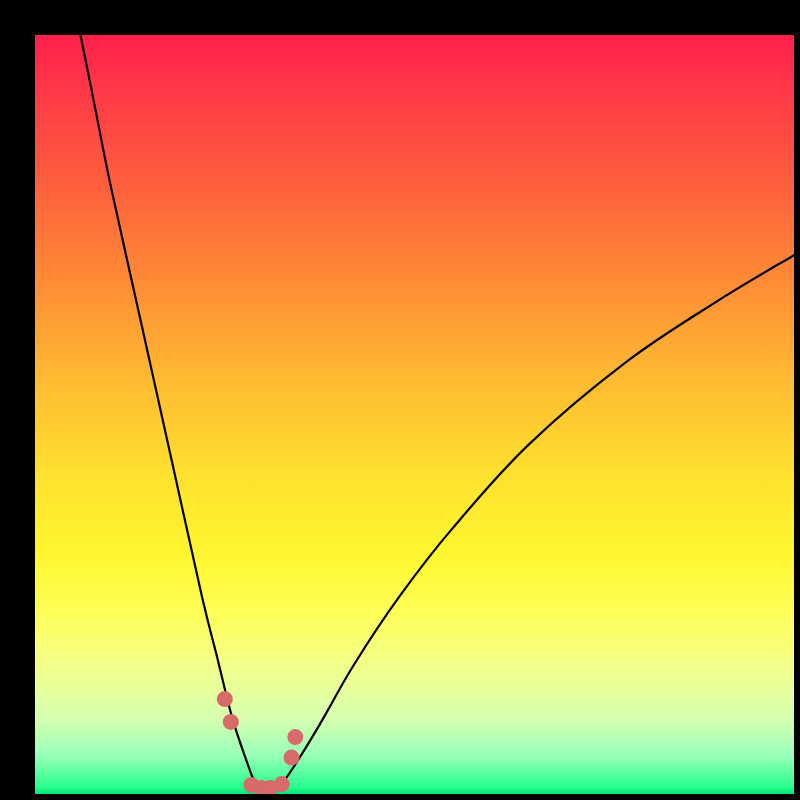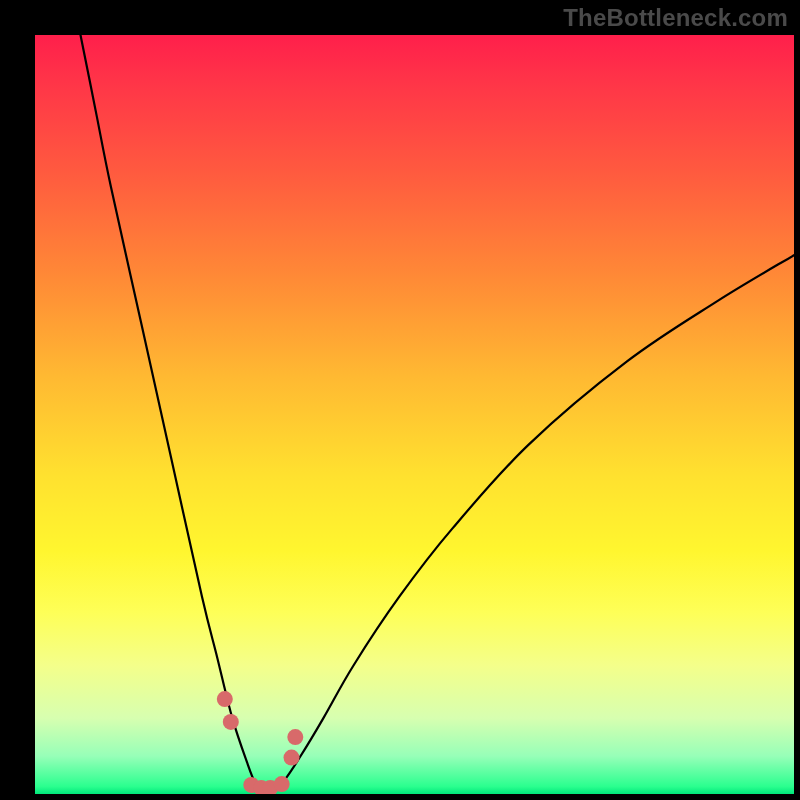--- a/index.html
+++ b/index.html
@@ -54,21 +54,20 @@
     stroke-linecap: round;
   }
   .dots circle {
     fill: #d86a6a;
   }
 </style>
 </head>
 <body>
 
 <div class="frame">
-  <div class="watermark">TheBottleneck.com</div>
 
   <div class="plot-area">
     <svg class="curve" viewBox="0 0 759 759" preserveAspectRatio="none">
       <path id="curve-path" d="M 45.5 0.0 C 48.1 12.6, 55.7 50.6, 60.7 75.9 C 65.8 101.2, 68.3 116.4, 75.9 151.8 C 83.5 187.2, 96.1 242.9, 106.3 288.4 C 116.4 334.0, 126.5 379.5, 136.6 425.0 C 146.7 470.6, 159.4 528.8, 167.0 561.7 C 174.6 594.5, 177.1 602.1, 182.2 622.4 C 187.2 642.6, 192.3 665.4, 197.3 683.1 C 202.4 700.8, 208.7 717.9, 212.5 728.6 C 216.3 739.4, 217.6 743.2, 220.1 747.6 C 222.6 752.0, 225.2 753.9, 227.7 755.2 C 230.2 756.5, 232.8 755.8, 235.3 755.2 C 237.8 754.6, 240.3 753.3, 242.9 751.4 C 245.4 749.5, 246.7 748.9, 250.5 743.8 C 254.3 738.8, 259.3 731.2, 265.6 721.0 C 272.0 710.9, 279.6 698.3, 288.4 683.1 C 297.3 667.9, 306.1 650.2, 318.8 630.0 C 331.4 609.7, 347.9 584.4, 364.3 561.7 C 380.8 538.9, 395.9 518.6, 417.5 493.4 C 439.0 468.1, 464.3 437.7, 493.4 409.9 C 522.4 382.0, 560.4 350.4, 592.0 326.4 C 623.6 302.3, 655.3 283.4, 683.1 265.6 C 710.9 247.9, 746.4 227.7, 759.0 220.1"></path>
       <g class="dots" id="dots-group">
           <circle cx="189.8" cy="664.1" r="8"></circle>
           <circle cx="195.8" cy="686.9" r="8"></circle>
           <circle cx="216.3" cy="749.9" r="8"></circle>
           <circle cx="226.2" cy="752.9" r="8"></circle>
           <circle cx="235.3" cy="752.9" r="8"></circle>

